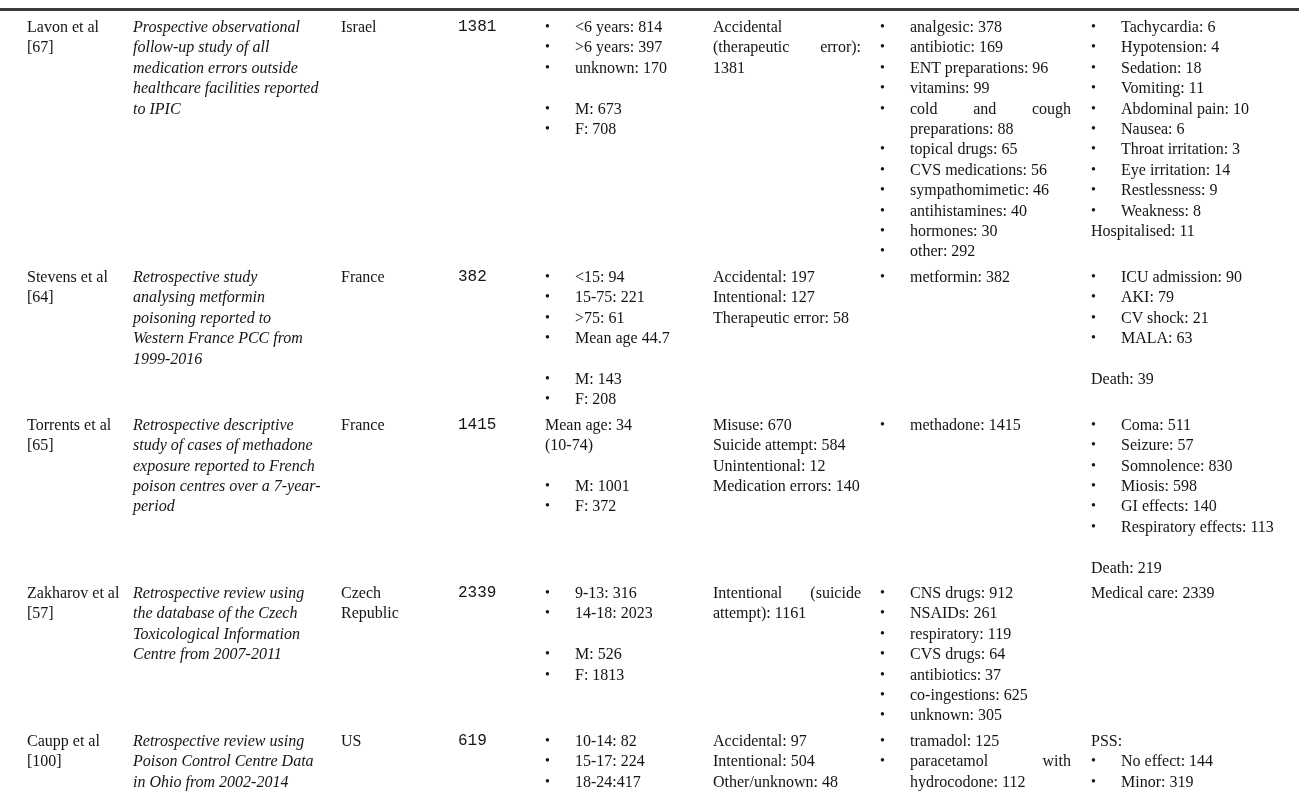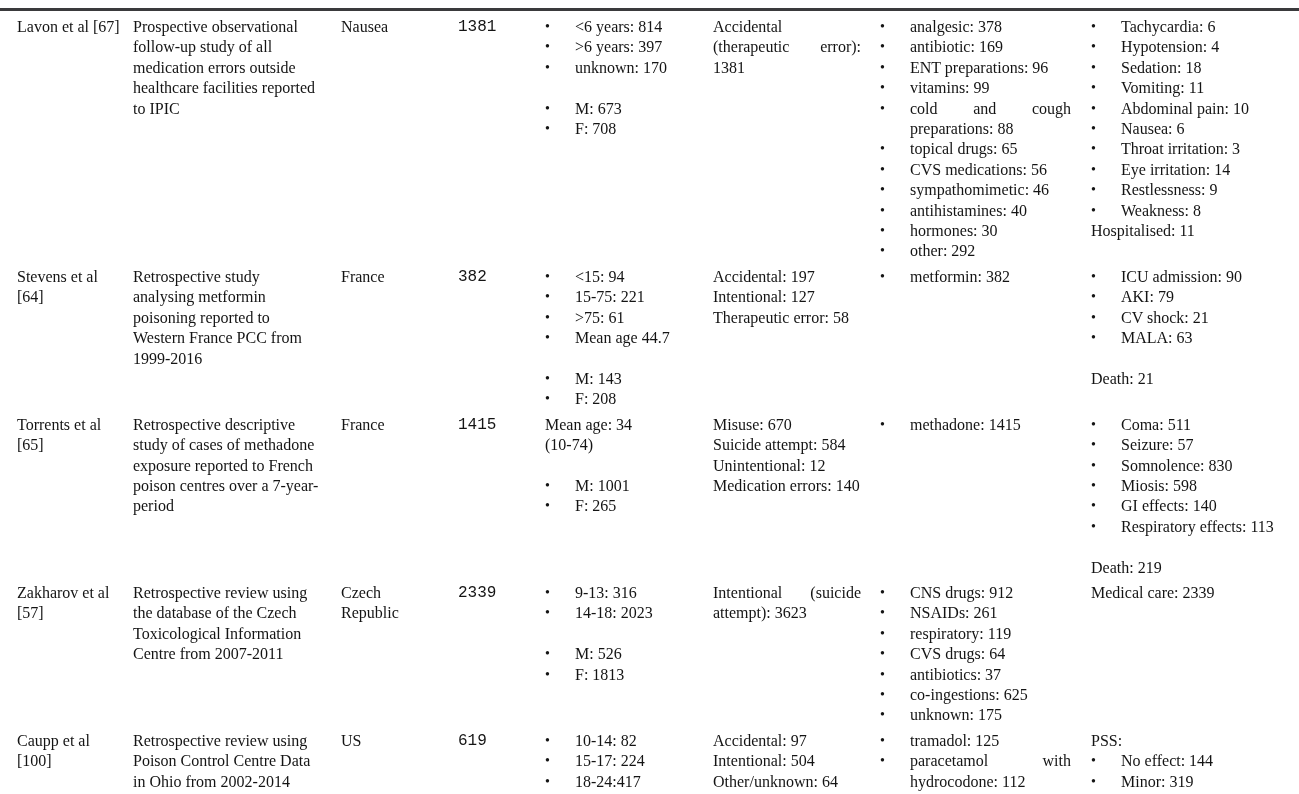--- a/index.html
+++ b/index.html
@@ -26,22 +26,22 @@
     border-bottom: 3px solid #3a3a3c;
     margin-top: 8px;
   }
   td {
     vertical-align: top;
     padding: 0 0 5px 0;
   }
   tr.data-row:first-child td { padding-top: 6px; }
   tr.data-row:last-child td { padding-bottom: 2px; }
 
-  .c-study    { padding-left: 17px; padding-right: 8px; }
-  .c-desc     { padding-right: 18px; }
+  .c-study    { padding-left: 27px; padding-right: 8px; }
+  .c-desc     { padding-right: 18px; font-style: italic; }
   .c-country  { padding-right: 30px; }
   .c-n        { padding-right: 10px; font-family: Liberation Mono, monospace; }
   .c-age      { padding-left: 15px; padding-right: 10px; }
   .c-exposure { padding-left: 8px;  padding-right: 14px; }
   .c-drugs    { padding-left: 5px;  padding-right: 14px; }
   .c-outcomes { padding-left: 6px;  padding-right: 4px; }
 
   .li { display: flex; }
   .li .bullet {
     flex: 0 0 30px;
@@ -74,21 +74,21 @@
     </colgroup>
     <tbody>
         <tr class="data-row">
     <td class="c-study">
             <div class="cell-text plain">Lavon et al [67]</div>
           </td>
     <td class="c-desc">
             <div class="cell-text plain">Prospective observational follow-up study of all medication errors outside healthcare facilities reported to IPIC</div>
           </td>
     <td class="c-country">
-            <div class="cell-text plain">Nausea</div>
+            <div class="cell-text plain">Israel</div>
           </td>
     <td class="c-n">
             <div class="cell-text plain">1381</div>
           </td>
     <td class="c-age just">
             <div class="li">
               <span class="bullet">•</span>
               <span class="li-text">&lt;6 years: 814</span>
             </div>
             <div class="li">
@@ -264,21 +264,21 @@
             </div>
             <div class="li">
               <span class="bullet">•</span>
               <span class="li-text">CV shock: 21</span>
             </div>
             <div class="li">
               <span class="bullet">•</span>
               <span class="li-text">MALA: 63</span>
             </div>
             <div class="gap"></div>
-            <div class="plain">Death: 21</div>
+            <div class="plain">Death: 39</div>
           </td>
   </tr>
         <tr class="data-row">
     <td class="c-study">
             <div class="cell-text plain">Torrents et al [65]</div>
           </td>
     <td class="c-desc">
             <div class="cell-text plain">Retrospective descriptive study of cases of methadone exposure reported to French poison centres over a 7-year-period</div>
           </td>
     <td class="c-country">
@@ -290,21 +290,21 @@
     <td class="c-age just">
             <div class="plain">Mean age: 34</div>
             <div class="plain">(10-74)</div>
             <div class="gap"></div>
             <div class="li">
               <span class="bullet">•</span>
               <span class="li-text">M: 1001</span>
             </div>
             <div class="li">
               <span class="bullet">•</span>
-              <span class="li-text">F: 265</span>
+              <span class="li-text">F: 372</span>
             </div>
           </td>
     <td class="c-exposure just">
             <div class="plain">Misuse: 670</div>
             <div class="plain">Suicide attempt: 584</div>
             <div class="plain">Unintentional: 12</div>
             <div class="plain">Medication errors: 140</div>
           </td>
     <td class="c-drugs just">
             <div class="li">
@@ -367,21 +367,21 @@
             <div class="li">
               <span class="bullet">•</span>
               <span class="li-text">M: 526</span>
             </div>
             <div class="li">
               <span class="bullet">•</span>
               <span class="li-text">F: 1813</span>
             </div>
           </td>
     <td class="c-exposure just">
-            <div class="plain">Intentional (suicide attempt): 3623</div>
+            <div class="plain">Intentional (suicide attempt): 1161</div>
           </td>
     <td class="c-drugs just">
             <div class="li">
               <span class="bullet">•</span>
               <span class="li-text">CNS drugs: 912</span>
             </div>
             <div class="li">
               <span class="bullet">•</span>
               <span class="li-text">NSAIDs: 261</span>
             </div>
@@ -396,21 +396,21 @@
             <div class="li">
               <span class="bullet">•</span>
               <span class="li-text">antibiotics: 37</span>
             </div>
             <div class="li">
               <span class="bullet">•</span>
               <span class="li-text">co-ingestions: 625</span>
             </div>
             <div class="li">
               <span class="bullet">•</span>
-              <span class="li-text">unknown: 175</span>
+              <span class="li-text">unknown: 305</span>
             </div>
           </td>
     <td class="c-outcomes">
             <div class="plain">Medical care: 2339</div>
           </td>
   </tr>
         <tr class="data-row">
     <td class="c-study">
             <div class="cell-text plain">Caupp et al [100]</div>
           </td>
@@ -437,21 +437,21 @@
               <span class="li-text">18-24:417</span>
             </div>
             <div class="li">
               <span class="bullet">•</span>
               <span class="li-text">25-29: 344</span>
             </div>
           </td>
     <td class="c-exposure just">
             <div class="plain">Accidental: 97</div>
             <div class="plain">Intentional: 504</div>
-            <div class="plain">Other/unknown: 64</div>
+            <div class="plain">Other/unknown: 48</div>
           </td>
     <td class="c-drugs just">
             <div class="li">
               <span class="bullet">•</span>
               <span class="li-text">tramadol: 125</span>
             </div>
             <div class="li">
               <span class="bullet">•</span>
               <span class="li-text">paracetamol with hydrocodone: 112</span>
             </div>

